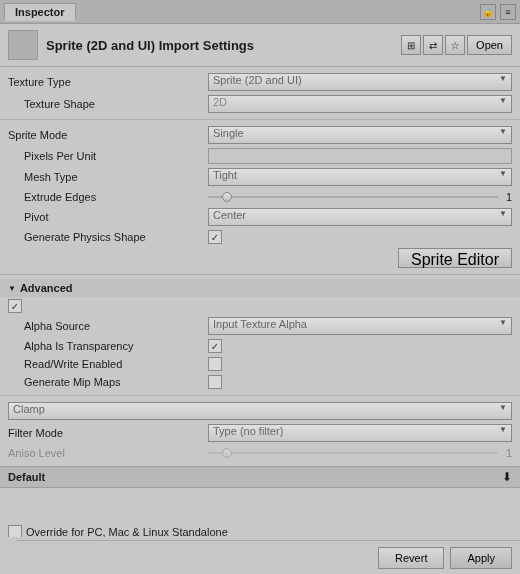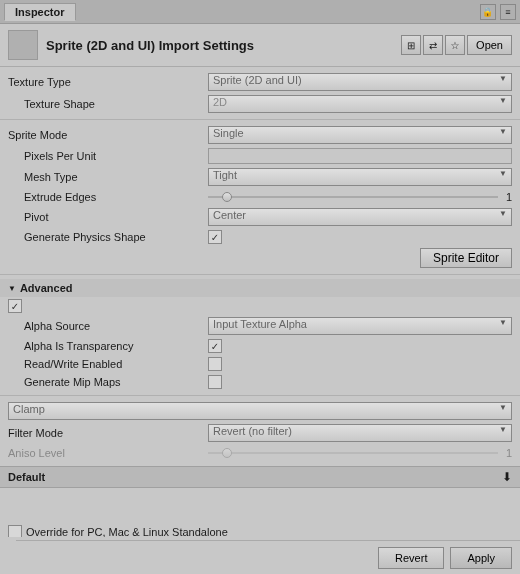--- a/index.html
+++ b/index.html
@@ -208,21 +208,21 @@
     .sprite-editor-btn {
       display: flex;
       justify-content: flex-end;
       padding: 2px 8px;
     }
     .big-btn {
       padding: 2px 12px;
       height: 20px;
       background: linear-gradient(to bottom, #d8d8d8, #c0c0c0);
       border: 1px solid #888;
-      font-size: 12px;
+      font-size: 16px;
       cursor: pointer;
     }
 
     
     .platform-bar {
       background: #b8b8b8;
       border-top: 1px solid #a0a0a0;
       border-bottom: 1px solid #a0a0a0;
       padding: 3px 8px;
       display: flex;
@@ -422,21 +422,21 @@
         <span>Clamp</span>
         <span class="dropdown-arrow">▼</span>
       </div>
     </div>
   </div>
 
   <div class="row">
     <div class="row-label">Filter Mode</div>
     <div class="row-value">
       <div class="dropdown">
-        <span>Revert (no filter)</span>
+        <span>Type (no filter)</span>
         <span class="dropdown-arrow">▼</span>
       </div>
     </div>
   </div>
 
   <div class="row">
     <div class="row-label" style="color:#888;">Aniso Level</div>
     <div class="row-value slider-container">
       <div class="slider-track" style="opacity:0.5;">
         <div class="slider-thumb"></div>

